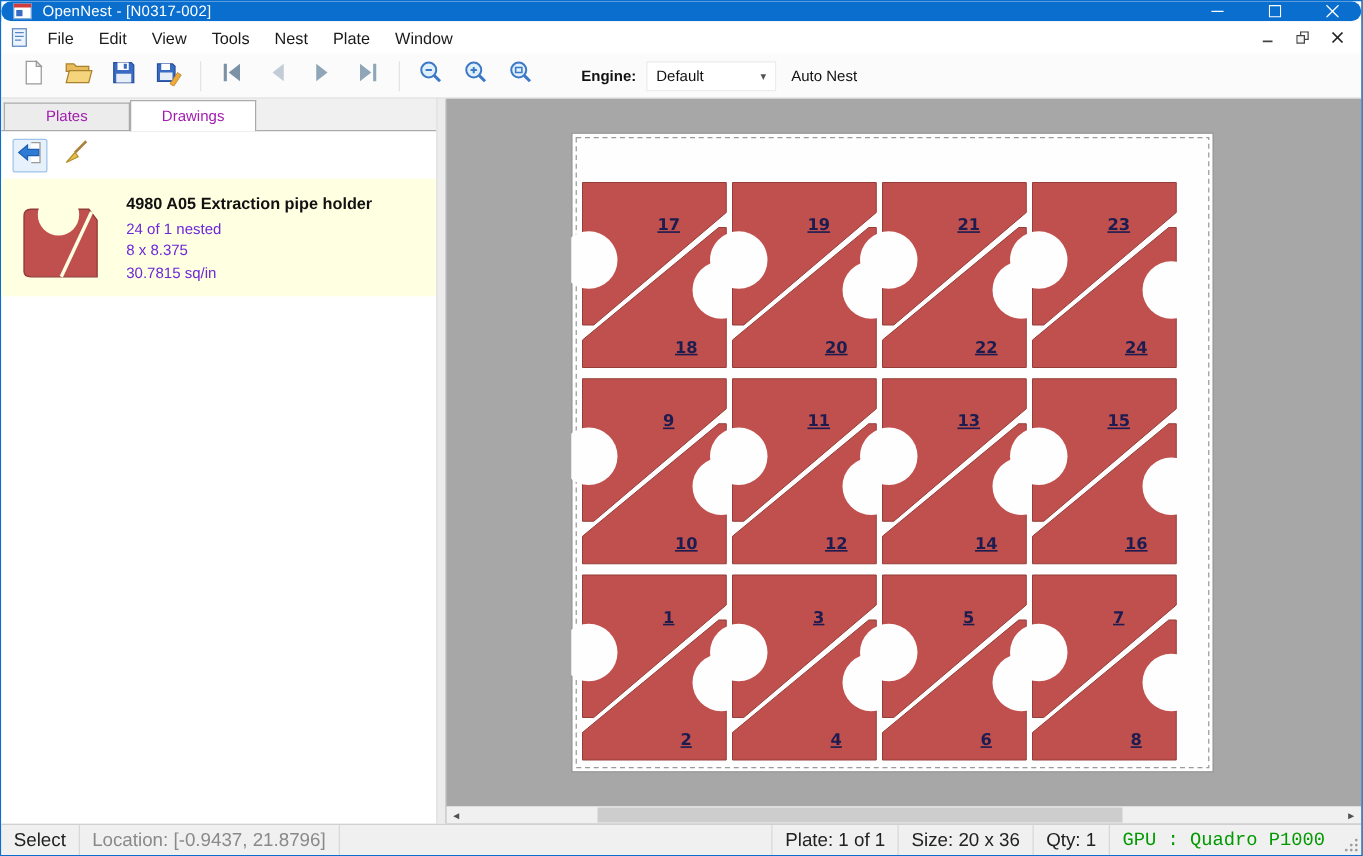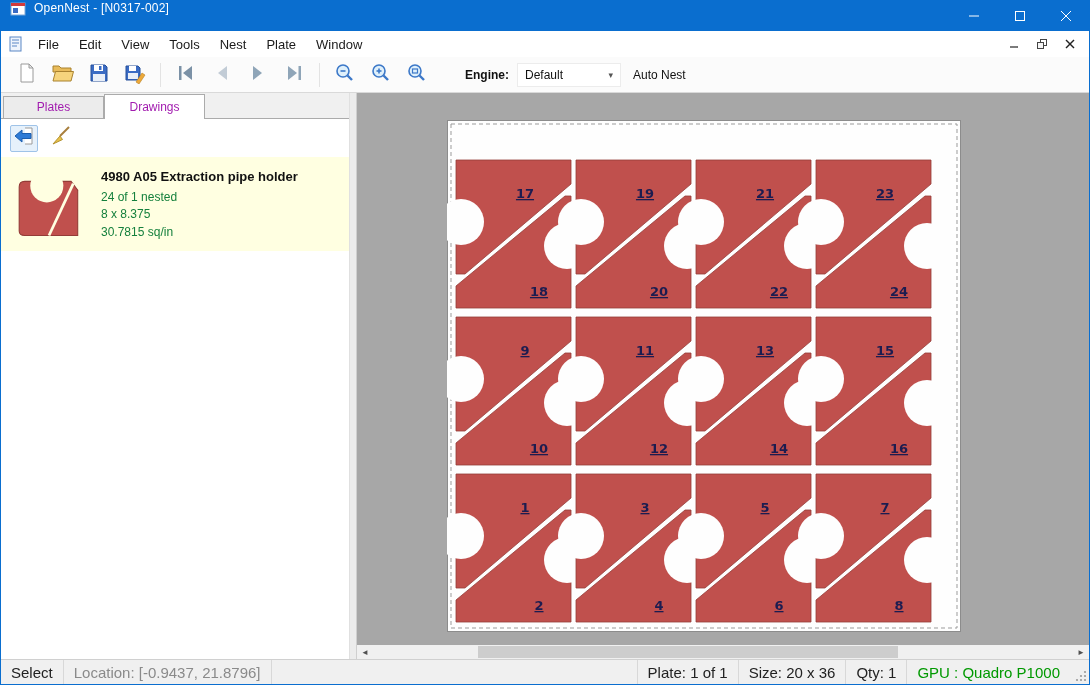--- a/index.html
+++ b/index.html
@@ -1,20 +1,20 @@
 <!DOCTYPE html>
 <html style="--accent: #0a6ecf; --part_fill: #c0504d; --part_stroke: #943c38; --selection: #ffffe1; --gpu: #009900;"><head>
 <meta charset="utf-8">
 <style>
   *{margin:0;padding:0;box-sizing:border-box;font-family:"Liberation Sans",sans-serif;}
   html,body{background:#3a3a3a;}
   .window{position:relative;width:1090px;height:685px;background:#fff;border:1px solid var(--accent,#0a6ecf);display:flex;flex-direction:column;overflow:hidden;}
 
   
-  .titlebar{height:30px;background:var(--accent,#0a6ecf);display:flex;color:#fff;flex:0 0 auto;}
+  .titlebar{height:16px;background:var(--accent,#0a6ecf);display:flex;align-items:center;color:#fff;flex:0 0 auto;border-radius:15px;}
   .app-icon{margin:0 8px 0 9px;display:flex;}
   .title-text{font-size:12px;letter-spacing:.2px;}
   .win-controls{margin-left:auto;display:flex;height:100%;}
   .wbtn{width:46px;height:100%;display:flex;align-items:center;justify-content:center;}
   .wbtn svg{display:block;}
 
   
   .menubar{height:26px;background:#fff;display:flex;align-items:center;flex:0 0 auto;}
   .mdi-doc{margin:0 4px 0 7px;display:flex;}
   #menu-items{display:flex;height:100%;align-items:center;}
@@ -39,42 +39,42 @@
   .tab.active{background:#fff;height:25px;line-height:25px;margin-bottom:-1px;position:relative;z-index:2;}
   .tabpage{flex:1;background:#fff;border-top:1px solid #ababab;overflow:hidden;}
   .side-toolbar{height:38px;display:flex;align-items:center;gap:9px;padding:0 9px;}
   .sbtn{width:28px;height:27px;display:flex;align-items:center;justify-content:center;border:1px solid transparent;border-radius:2px;}
   .sbtn.framed{border:1px solid #9fc3e8;background:#e6f1fb;}
   .drawing-item{background:var(--selection,#ffffe1);display:flex;gap:16px;padding:10px 12px;align-items:flex-end;}
   .thumb{flex:0 0 auto;}
   .tpart{fill:var(--part_fill,#c0504d);stroke:var(--part_stroke,#943c38);stroke-width:1;}
   .meta{padding-top:2px;}
   .dtitle{font-size:13px;font-weight:700;color:#111;margin-bottom:5px;}
-  .dsub{font-size:12px;color:#15803d;line-height:1.45;}
+  .dsub{font-size:12px;color:#6d28d9;line-height:1.45;}
 
   .splitter{width:8px;background:#ececec;border-left:1px solid #e0e0e0;border-right:1px solid #cfcfcf;flex:0 0 auto;}
 
   .canvas{flex:1;position:relative;background:#a7a7a7;overflow:hidden;}
-  .plate-wrap{position:absolute;left:90px;top:27px;}
+  .plate-wrap{position:absolute;left:100px;top:27px;}
   .part{fill:var(--part_fill,#c0504d);stroke:var(--part_stroke,#943c38);stroke-width:.8;}
   .hole{fill:#fefefe;}
   .pnum{font-family:"DejaVu Sans",sans-serif;font-size:13px;font-weight:700;fill:#1c1c50;text-anchor:middle;text-decoration:underline;}
 
   .hscroll{position:absolute;left:0;right:0;bottom:0;height:14px;background:#f0f0f0;display:flex;align-items:stretch;}
   .scroll-arrow{width:16px;display:flex;align-items:center;justify-content:center;font-size:8px;color:#505050;}
   .scroll-track{flex:1;position:relative;}
   .scroll-thumb{position:absolute;left:15%;width:60%;top:1px;bottom:1px;background:#cdcdcd;}
 
   
   .statusbar{height:25px;background:#f0f0f0;border-top:1px solid #d0d0d0;display:flex;align-items:stretch;font-size:15px;color:#222;flex:0 0 auto;}
   .sb-cell{display:flex;align-items:center;padding:0 10px;border-right:1px solid #d8d8d8;}
   .sb-cell.rt{border-right:none;border-left:1px solid #d8d8d8;}
   .sb-spacer{flex:1;}
   .loc{color:#8a8a8a;}
-  .gpu-cell{color:var(--gpu,#009900);}
+  .gpu-cell{color:var(--gpu,#009900);font-family:Liberation Mono, monospace;}
   .grip{display:flex;align-items:flex-end;padding:0 2px 2px 4px;}
 </style>
 </head>
 <body>
 
 <div class="window">
 
   <div class="titlebar">
     <span class="app-icon">
       <svg width="16" height="16" viewBox="0 0 16 16">

